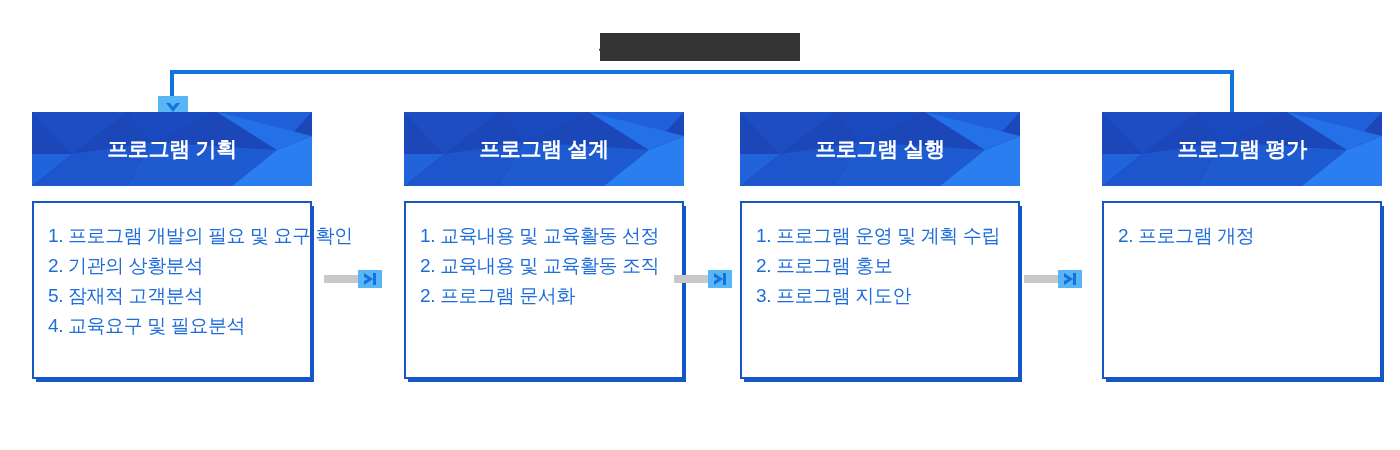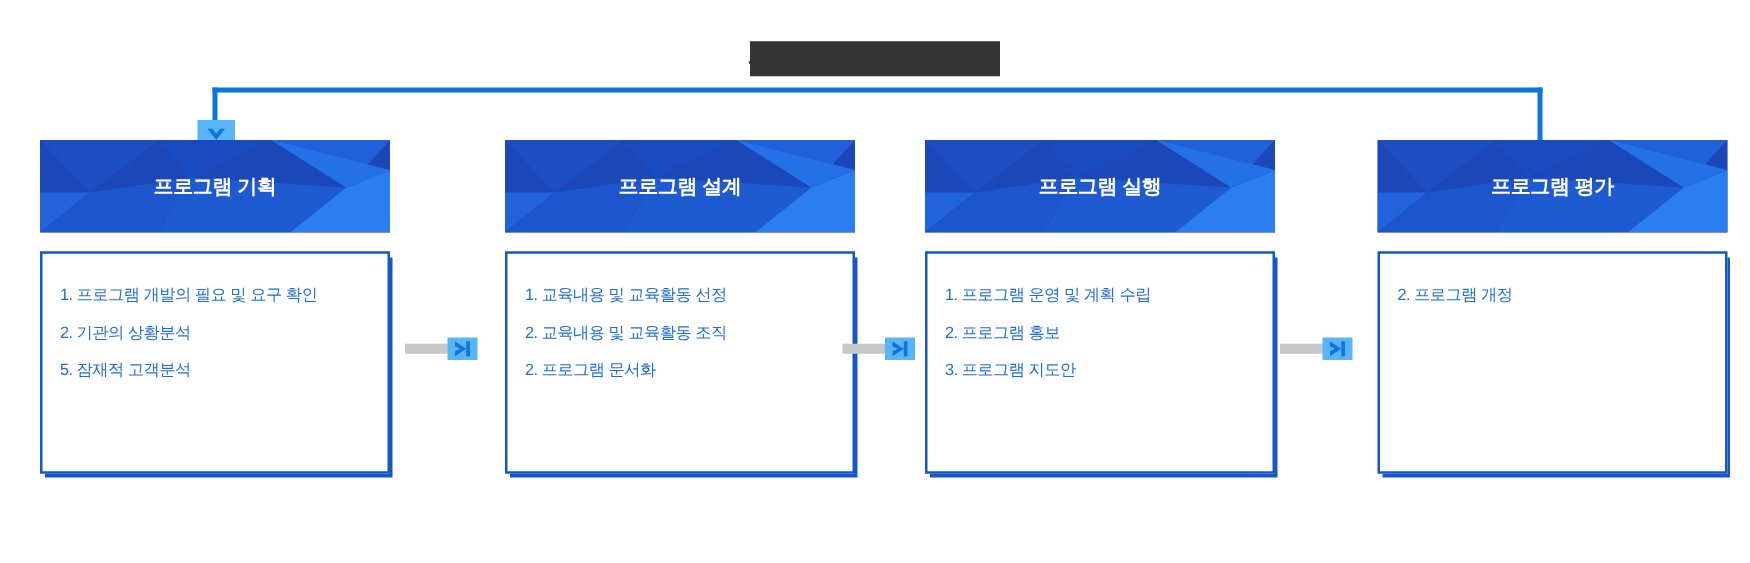--- a/index.html
+++ b/index.html
@@ -35,33 +35,33 @@
   
   .card{position:absolute;top:112px;width:280px;}
   .card-head{
     position:relative;height:74px;overflow:hidden;
     display:flex;align-items:center;justify-content:center;
     background:#1b47b8;
   }
   .card-head svg{position:absolute;left:0;top:0;}
   .card-head .head-label{
     position:relative;z-index:2;
-    color:#ffffff;font-size:16px;font-weight:700;letter-spacing:-.3px;
+    color:#ffffff;font-size:21px;font-weight:700;letter-spacing:-.3px;
   }
   .card-body{
     position:relative;margin-top:15px;height:178px;
     background:#ffffff;border:2px solid #1657c8;
     box-sizing:border-box;
     box-shadow:3px 4px 0 -1px #1657c8;
   }
   .card-body ol{
     margin:0;padding:18px 0 0 0;list-style:none;
   }
   .card-body li{
-    color:#1f6ddb;font-size:13px;letter-spacing:-.4px;
+    color:#1f6ddb;font-size:19px;letter-spacing:-.4px;
     padding:0 10px 0 14px;line-height:30px;white-space:nowrap;
   }
 
   
   .connector{position:absolute;top:270px;width:58px;height:18px;}
   .connector .bar{position:absolute;left:0;top:5px;width:40px;height:8px;background:#c6c8ca;}
   .connector .sq{position:absolute;left:34px;top:0;width:24px;height:18px;background:#59b5f5;}
   .connector .sq svg{position:absolute;left:5px;top:2px;}
 </style>
 </head>
@@ -94,20 +94,21 @@
       <polygon points="245,38 280,24 280,74 200,74" fill="#2a7ef0"></polygon>
       <polygon points="185,0 280,24 245,38" fill="#2470e6"></polygon>
     </svg>
     <span class="head-label">프로그램 기획</span>
   </div>
   <div class="card-body">
     <ol>
       <li>1. 프로그램 개발의 필요 및 요구 확인</li>
       <li>2. 기관의 상황분석</li>
       <li>5. 잠재적 고객분석</li>
+      <li>4. 교육요구 및 필요분석</li>
     </ol>
   </div>
 </div>
 
 <div class="card" style="left:404px;">
   <div class="card-head">
     <svg width="280" height="74" viewBox="0 0 280 74" preserveAspectRatio="none">
       <rect width="280" height="74" fill="#1b47b8"></rect>
       <polygon points="0,0 95,0 40,42" fill="#1c4dc2"></polygon>
       <polygon points="95,0 185,0 120,30" fill="#1a4ac0"></polygon>

